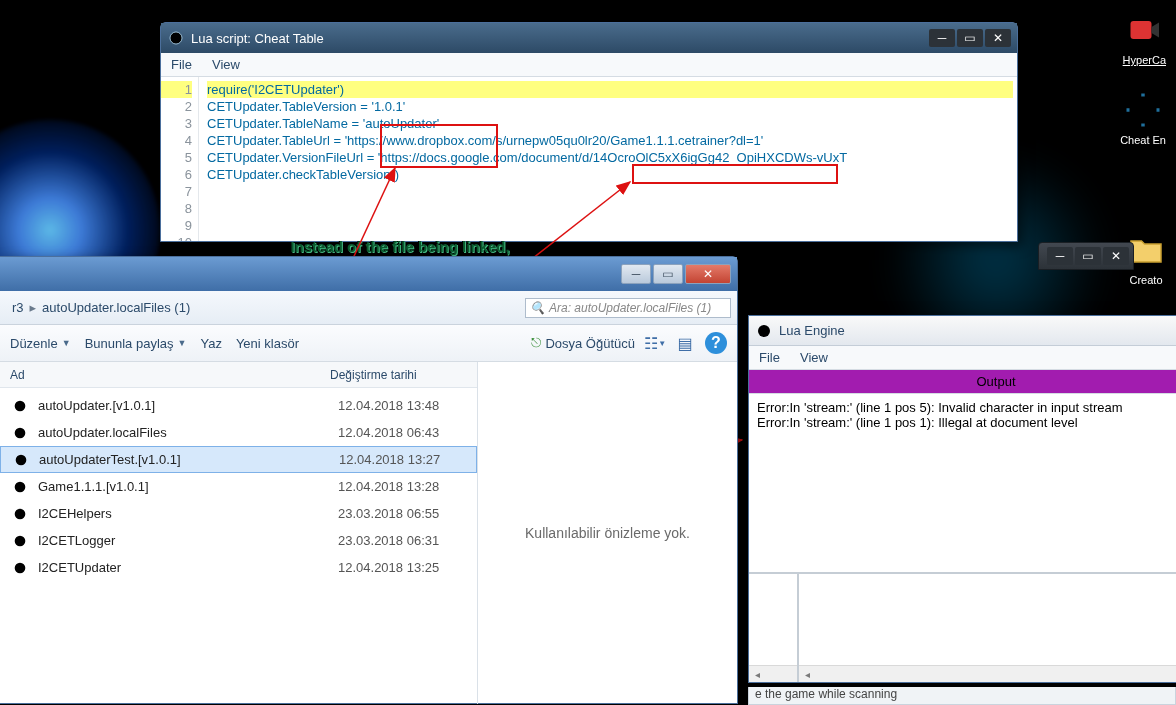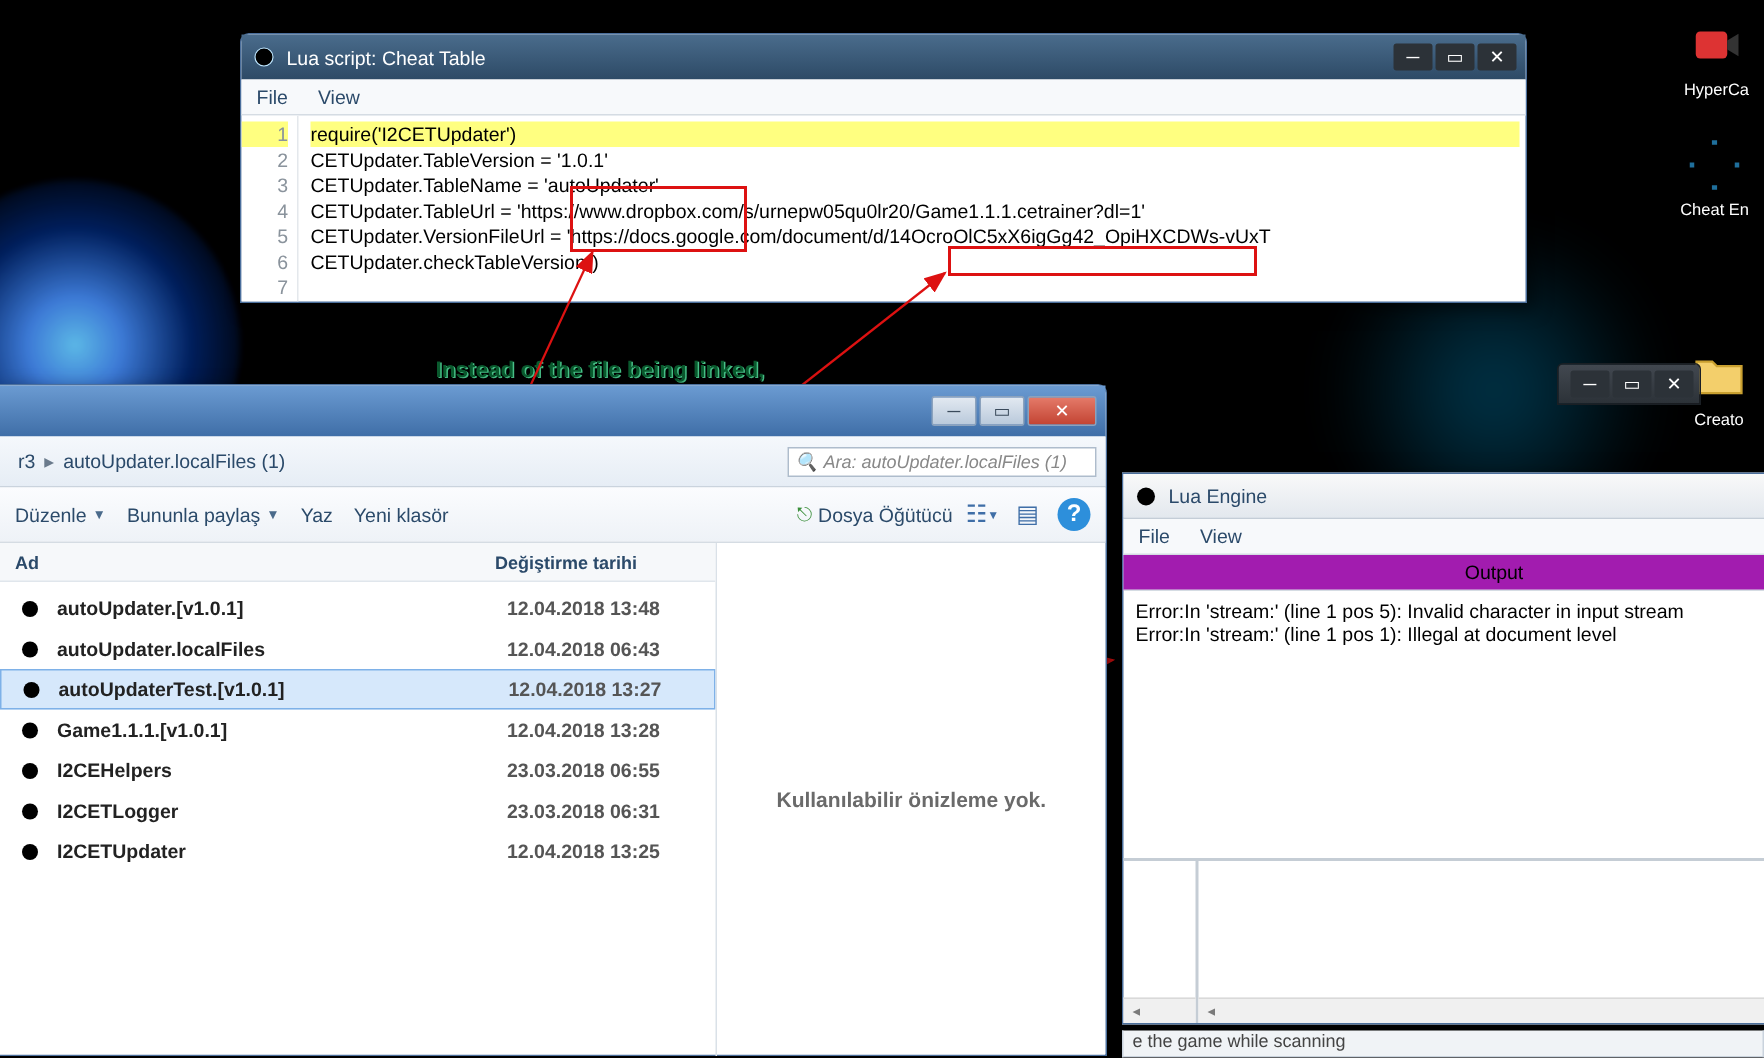--- a/index.html
+++ b/index.html
@@ -5,21 +5,21 @@
 * { box-sizing: border-box; margin: 0; padding: 0; font-family: "Segoe UI", Tahoma, sans-serif; }
 body { width: 1176px; height: 705px; background: #000; position: relative; overflow: hidden; }
 
 
 .bg-eye { position:absolute; left:-60px; top:120px; width:220px; height:220px; background: radial-gradient(circle at 50% 50%, #6cf 0%, #48e 20%, #026 50%, #000 80%); border-radius:50%; opacity:0.9; filter: blur(2px); }
 .bg-swirl { position:absolute; right:40px; top:120px; width:280px; height:280px; background: radial-gradient(circle, #0ae 5%, transparent 55%); opacity:0.3; filter: blur(20px); border-radius:50%; }
 
 
 .desktop-icon { position:absolute; text-align:center; color:#fff; font-size:11px; }
 .desktop-icon .ico { width:40px; height:40px; margin:0 auto 4px; display:flex; align-items:center; justify-content:center; }
-.desktop-icon-1 { right:10px; top:10px; }
+.desktop-icon-1 { right:10px; top:10px;text-decoration:underline; }
 .desktop-icon-2 { right:10px; top:90px; }
 .desktop-icon-3 { right:10px; top:230px; }
 .desktop-icon-ce { right:10px; top:310px; }
 .ico svg { width:36px; height:36px; }
 
 
 .window { position:absolute; background:#fff; border:1px solid #4b6f9c; box-shadow: 4px 4px 12px rgba(0,0,0,0.5); }
 .titlebar { height:30px; background: linear-gradient(#4a6c8c,#2d4a66); display:flex; align-items:center; padding:0 6px; color:#fff; }
 .titlebar.light { background: linear-gradient(#f9f9f9,#e3e8ee); color:#2b4a6a; border-bottom:1px solid #c4cdd7; }
 .titlebar-icon { width:18px; height:18px; margin-right:6px; display:flex; align-items:center; justify-content:center; }
@@ -27,24 +27,24 @@
 .win-controls { display:flex; gap:2px; }
 .win-btn { width:26px; height:18px; background:#4e5a64; color:#fff; display:flex; align-items:center; justify-content:center; font-size:12px; border-radius:2px; cursor:pointer; }
 .win-btn.close { background:#c94f4f; }
 .win-btn.dark { background:#2c3238; }
 .bg-window { position:absolute; right:42px; top:242px; width:96px; height:28px; background:linear-gradient(#424850,#2c3238); border:1px solid #1a1f24; border-radius:4px 4px 0 0; display:flex; align-items:center; justify-content:flex-end; padding:0 4px; gap:2px;}
 
 .menubar { height:24px; display:flex; align-items:center; padding:0 0; border-bottom:1px solid #d5dce3; background:#f7f9fb; }
 .menu-item { padding:2px 10px; font-size:13px; color:#2b4a6a; cursor:pointer; }
 
 
-.win-script { left:160px; top:22px; width:858px; height:180px; border-radius:6px 6px 0 0; }
+.win-script { left:160px; top:22px; width:858px; height:220px; border-radius:6px 6px 0 0; }
 .code-area { display:flex; height:calc(100% - 54px); font-family: Consolas, monospace; font-size:13px; overflow:hidden; position:relative;}
 .gutter { width:38px; background:#fff; border-right:1px solid #e4e8ec; text-align:right; padding:4px 6px 0 0; color:#8a939c; line-height:17px;}
-.code { flex:1; padding:4px 4px 0 8px; white-space:pre; color:#000000; line-height:17px; overflow:hidden;}
+.code { flex:1; padding:4px 4px 0 8px; white-space:pre; color:#0369a1; line-height:17px; overflow:hidden;}
 .code-highlight { background:#ffff80; }
 
 
 .anno { position:absolute; pointer-events:none; }
 .red-box { border:2px solid #d11; }
 .green-text { color:#0a5a2e; font-weight:bold; font-size:15px; text-shadow: 1px 1px 0 #48c088, -1px 0 0 #000; text-align:center; }
 
 
 .win-explorer { left:0; top:256px; width:738px; height:448px; border-radius:6px 6px 0 0; border-top-left-radius:0; border-left:none;}
 .exp-titlebar { height:34px; background:linear-gradient(#6b9bd2,#3f6ea7); display:flex; align-items:center; padding:0 6px; }
@@ -53,21 +53,21 @@
 .addr-row { height:34px; background:linear-gradient(#f5f8fc,#e6edf5); display:flex; align-items:center; padding:0 6px; gap:6px; border-bottom:1px solid #cad3dd;}
 .breadcrumb { flex:0 0 auto; display:flex; align-items:center; font-size:13px; color:#2b4a6a;}
 .crumb { padding:3px 6px; }
 .crumb-sep { color:#6a7a8c; }
 .search-box { margin-left:auto; display:flex; align-items:center; border:1px solid #aebccc; background:#fff; padding:2px 4px; width:206px; font-size:12px; color:#888; font-style:italic;}
 .toolbar { height:36px; display:flex; align-items:center; gap:14px; padding:18px 10px; background:linear-gradient(#fbfcfe,#eef2f7); border-bottom:1px solid #d5dce3;}
 .tool { font-size:13px; color:#2b4a6a; display:flex; align-items:center; gap:4px; cursor:pointer;}
 .tool .caret{ font-size:9px; color:#4a6a8b;}
 .toolbar-right { margin-left:auto; display:flex; align-items:center; gap:10px;}
 .tb-icon { width:20px; height:20px; display:flex; align-items:center;justify-content:center; color:#3f6ea7; cursor:pointer;}
-.exp-body { display:flex; height:calc(100% - 104px);font-weight:bold;}
+.exp-body { display:flex; height:calc(100% - 104px);}
 .file-pane { flex:0 0 478px; border-right:1px solid #dae1e8; overflow:hidden;}
 .col-headers { height:26px; display:flex; align-items:center; padding:0 10px; border-bottom:1px solid #e0e6ec; font-size:12px; color:#2b4a6a; background:#f6f8fa;}
 .col-name { flex:0 0 320px; }
 .col-date { flex:1; }
 .file-list { padding:4px 0;}
 .file-row { display:flex; align-items:center; height:27px; padding:0 10px; font-size:13px; color:#222;}
 .file-row.selected { background:#d6e8fb; border:1px solid #7eb1e8; }
 .file-icon { width:20px; height:20px; margin-right:8px; display:flex; align-items:center;justify-content:center;}
 .file-name { flex:0 0 300px; }
 .file-date { flex:1; color:#555;}

